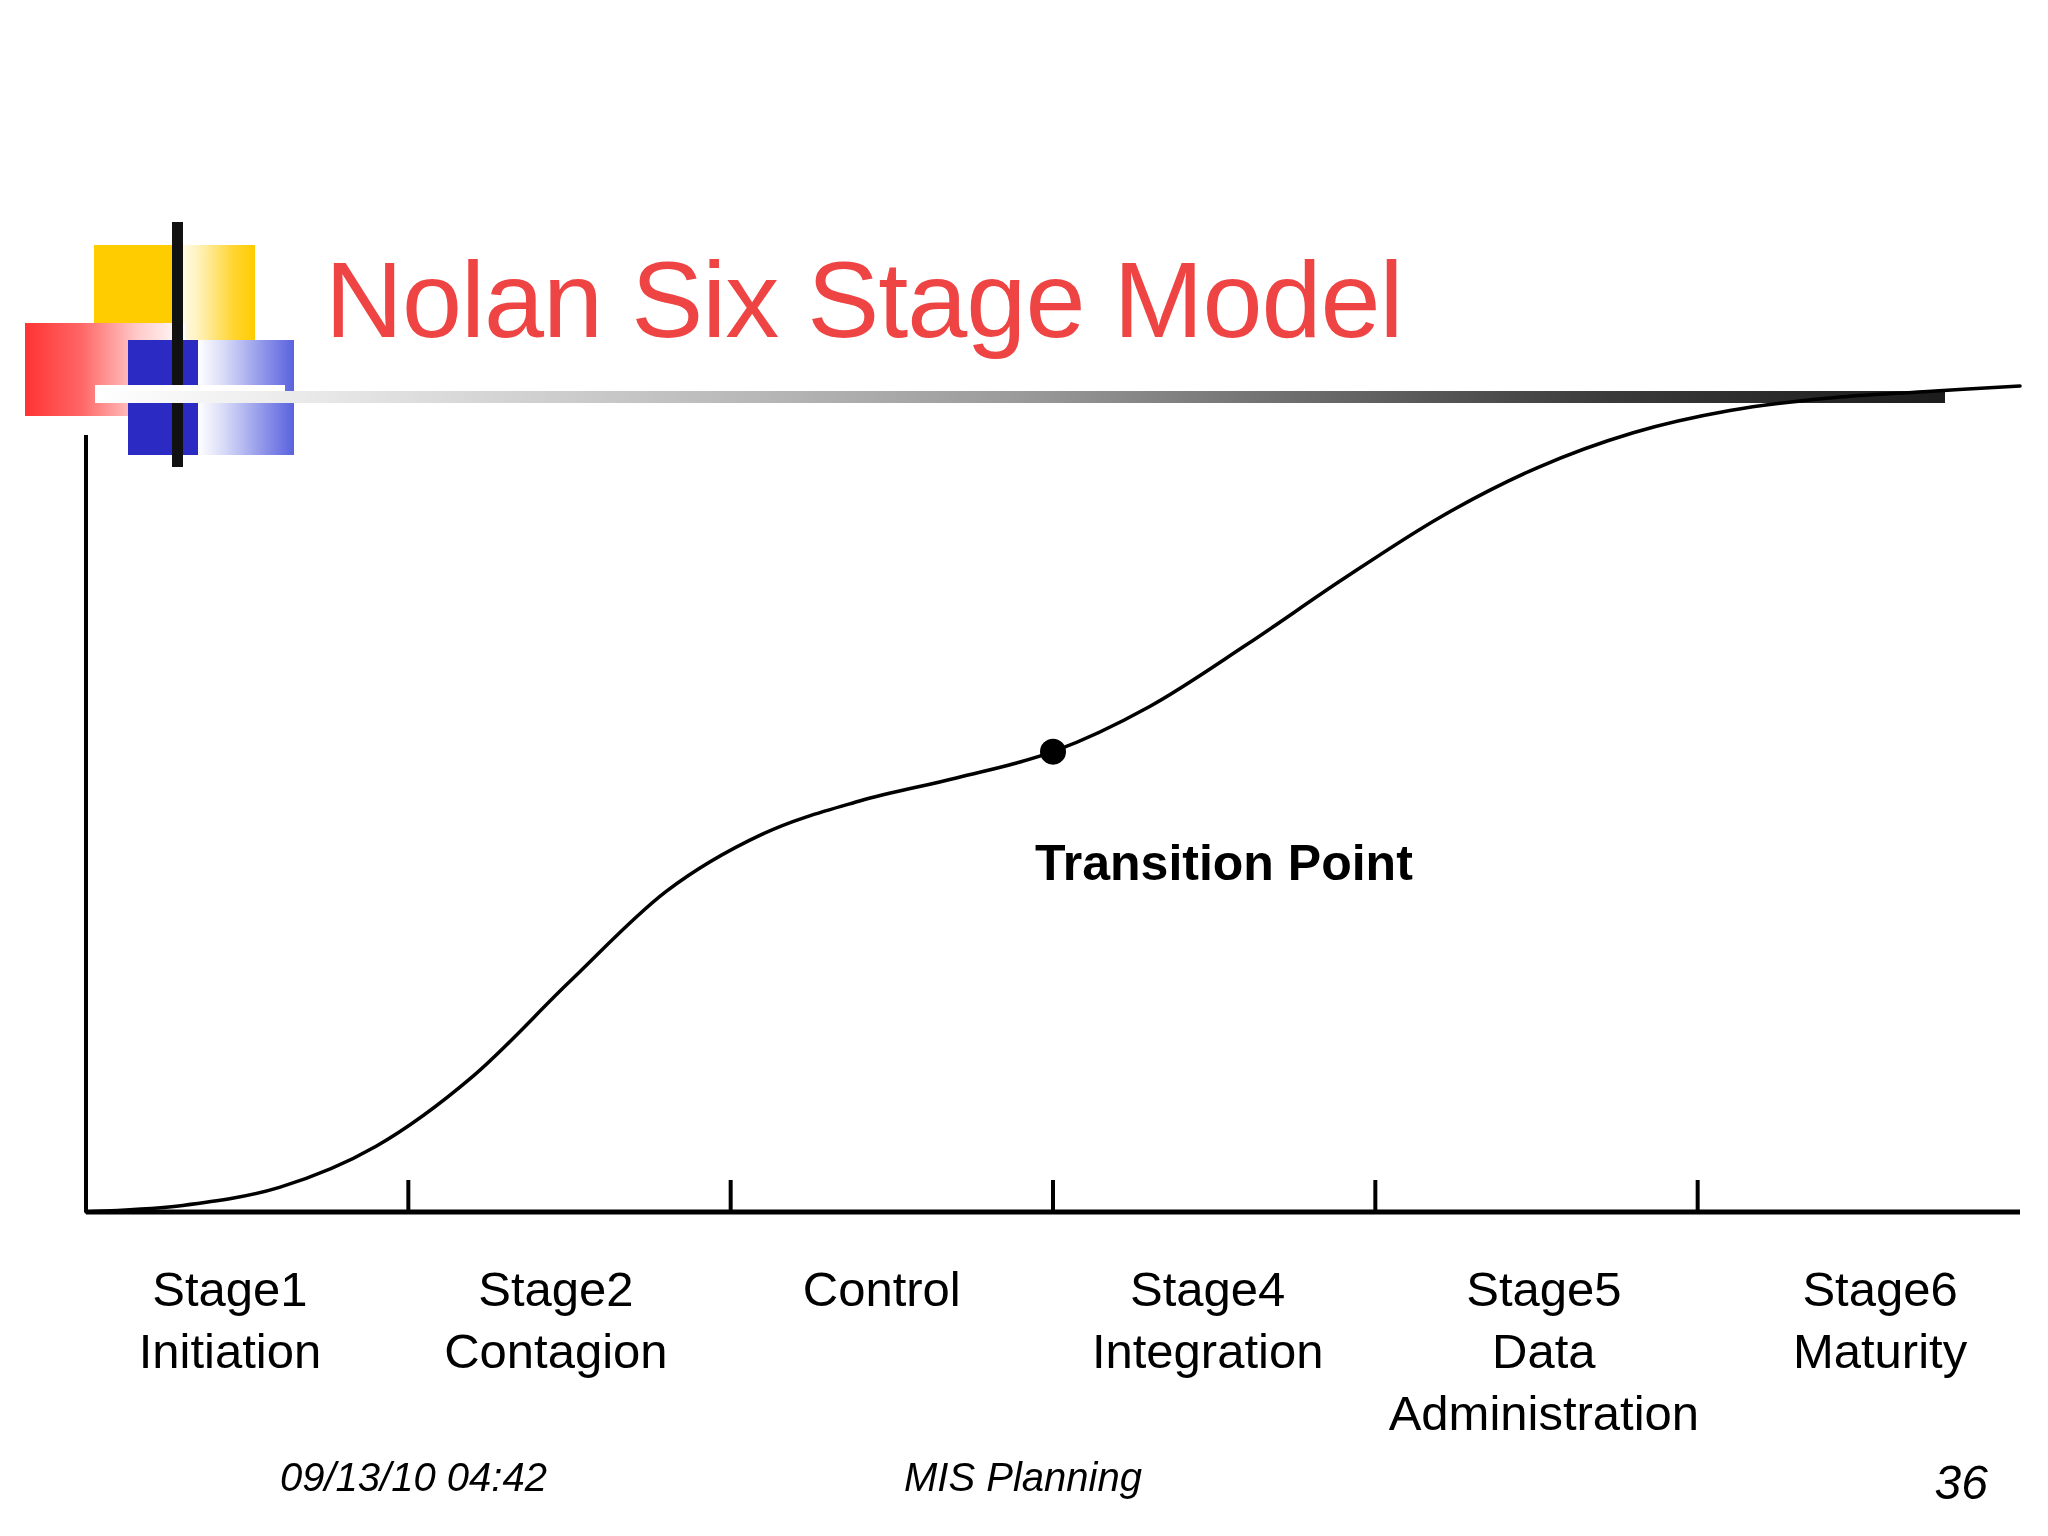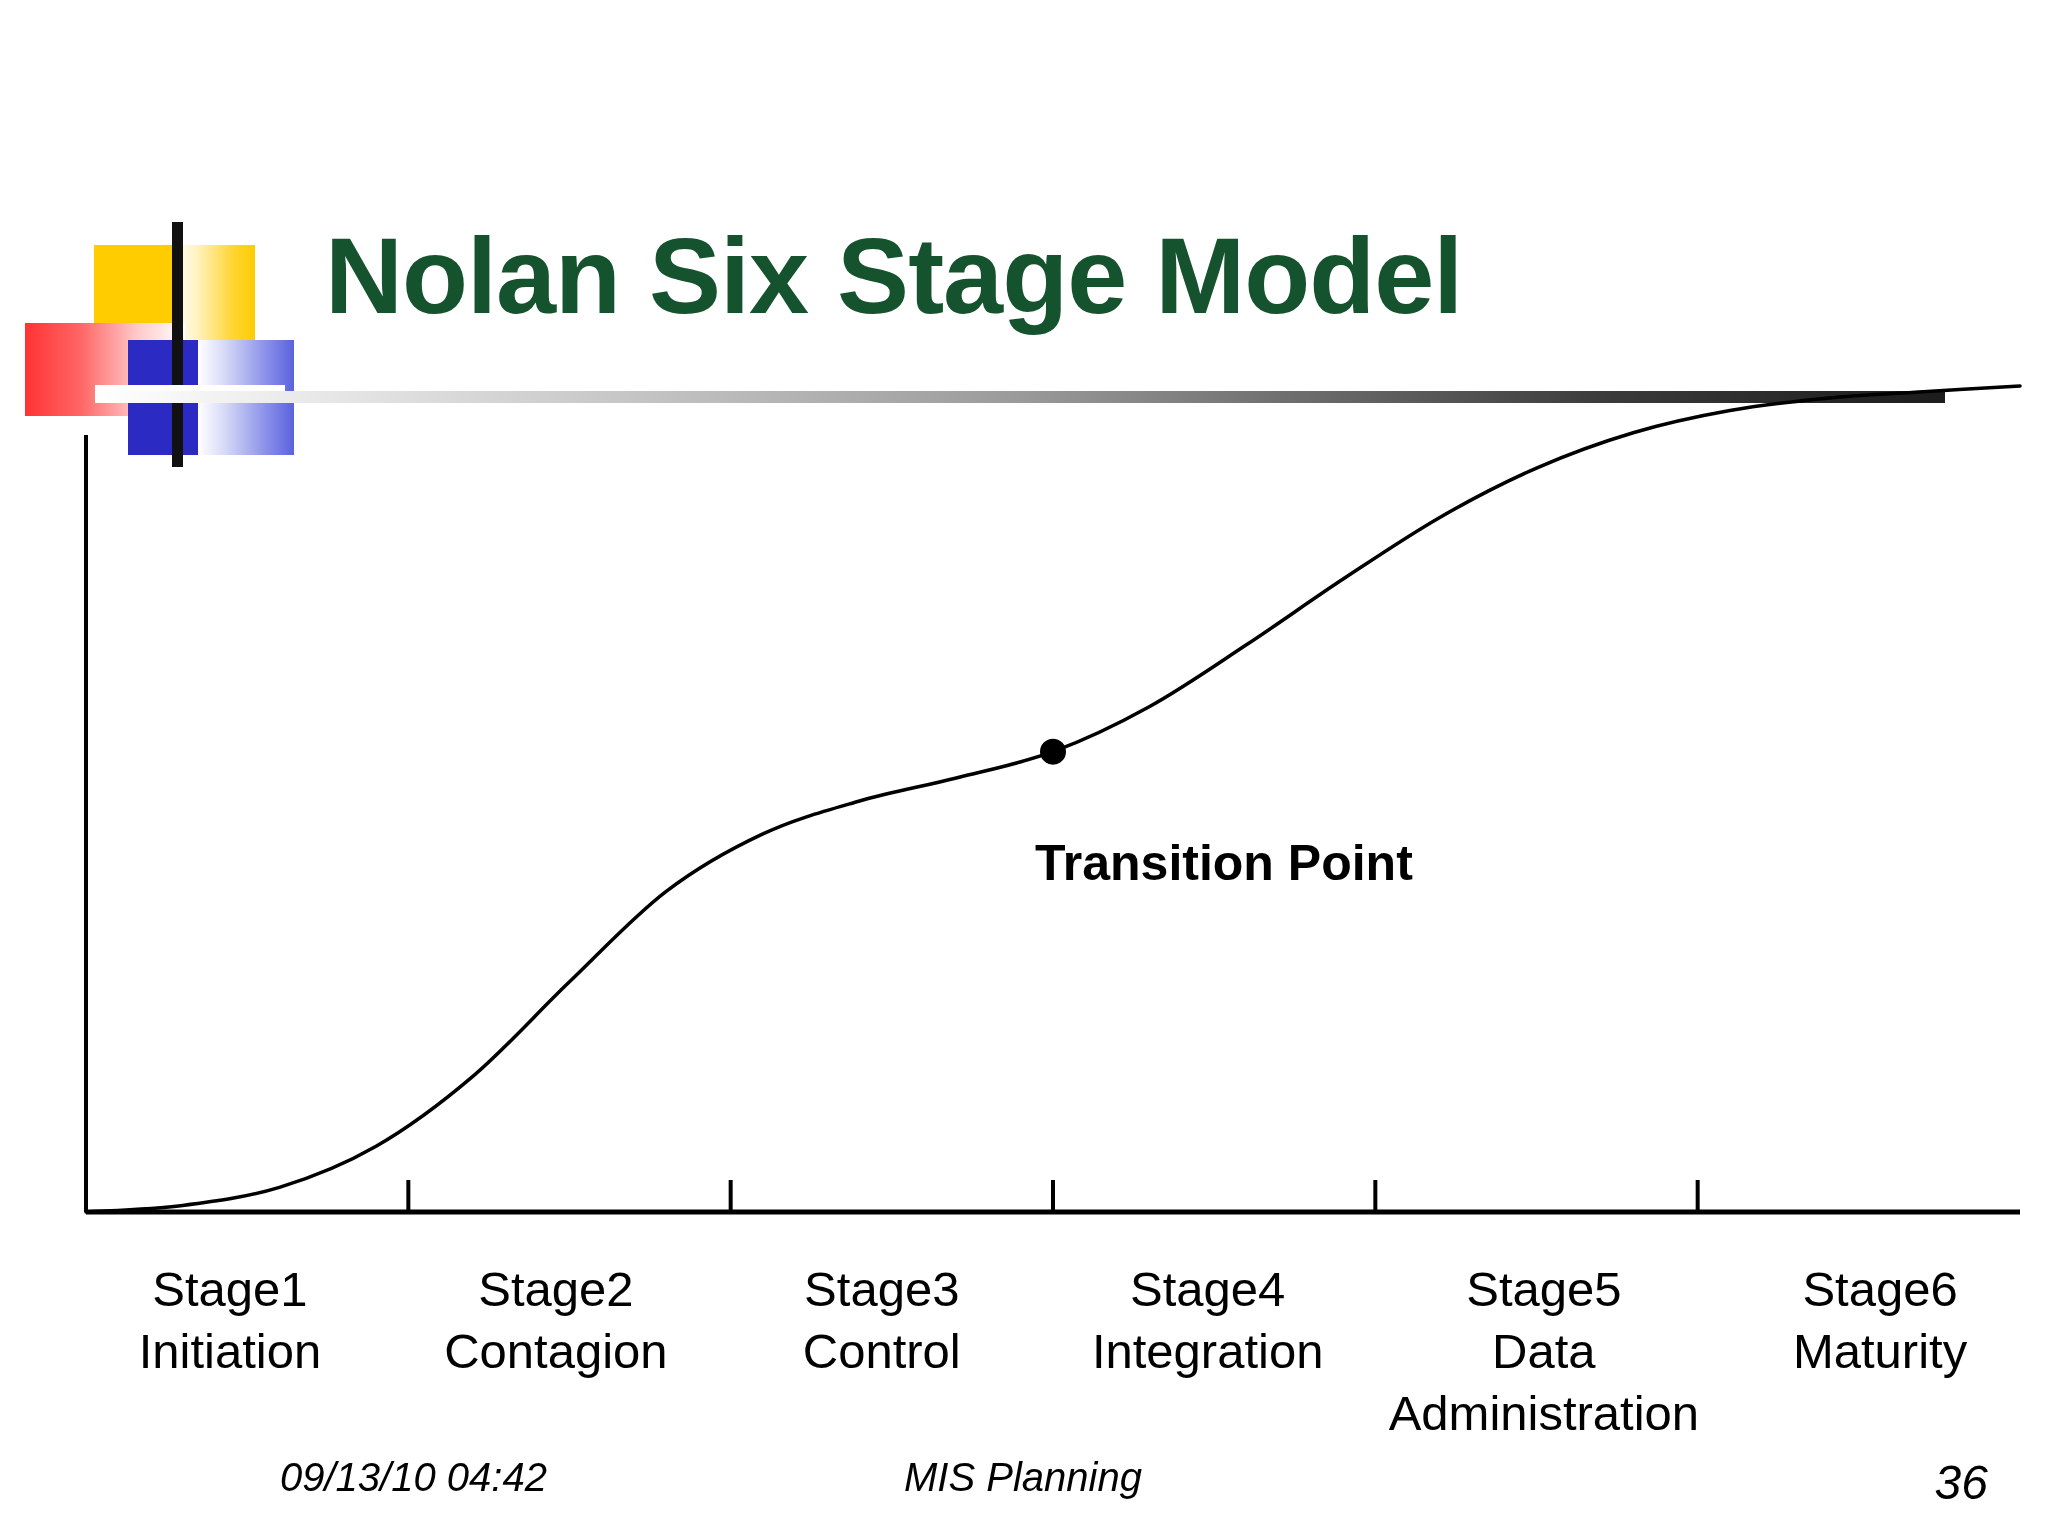--- a/index.html
+++ b/index.html
@@ -59,28 +59,27 @@
     position: absolute;
     left: 95px;  top: 385px;
     width: 190px; height: 13px;
     background: #FFFFFF;
   }
 
   
   .slide-title {
     position: absolute;
     left: 325px;
-    top: 220px;
+    top: 244px;
     font-size: 108px;
     line-height: 112px;
-    color: #14532d;
+    color: #ef4444;
     font-family: "Liberation Sans", sans-serif;
     white-space: nowrap;
     letter-spacing: -1px;
-    font-weight: bold;
   }
 
   
   .title-rule {
     position: absolute;
     left: 95px;
     top: 391px;
     width: 1850px;
     height: 12px;
     background: linear-gradient(to right, #FFFFFF 0%, #E8E8E8 12%, #9A9A9A 50%, #3A3A3A 82%, #1C1C1C 100%);
@@ -203,21 +202,20 @@
   <div class="stage-labels" id="stage-labels">
       <div class="stage-col">
         <span class="ln">Stage1</span>
         <span class="ln">Initiation</span>
       </div>
       <div class="stage-col">
         <span class="ln">Stage2</span>
         <span class="ln">Contagion</span>
       </div>
       <div class="stage-col">
-        <span class="ln">Stage3</span>
         <span class="ln">Control</span>
       </div>
       <div class="stage-col">
         <span class="ln">Stage4</span>
         <span class="ln">Integration</span>
       </div>
       <div class="stage-col">
         <span class="ln">Stage5</span>
         <span class="ln">Data</span>
         <span class="ln" style="white-space: nowrap;">Administration</span>

